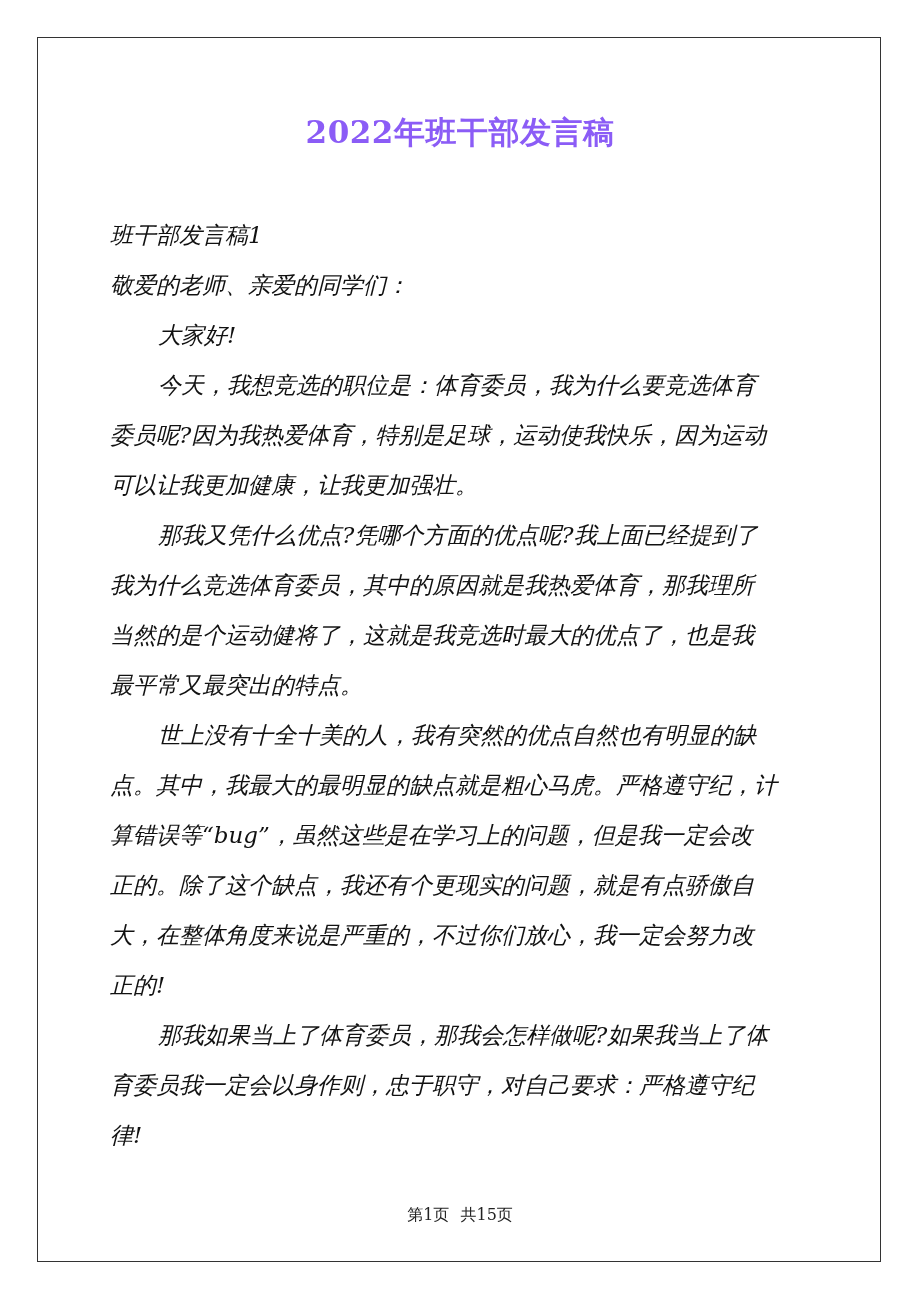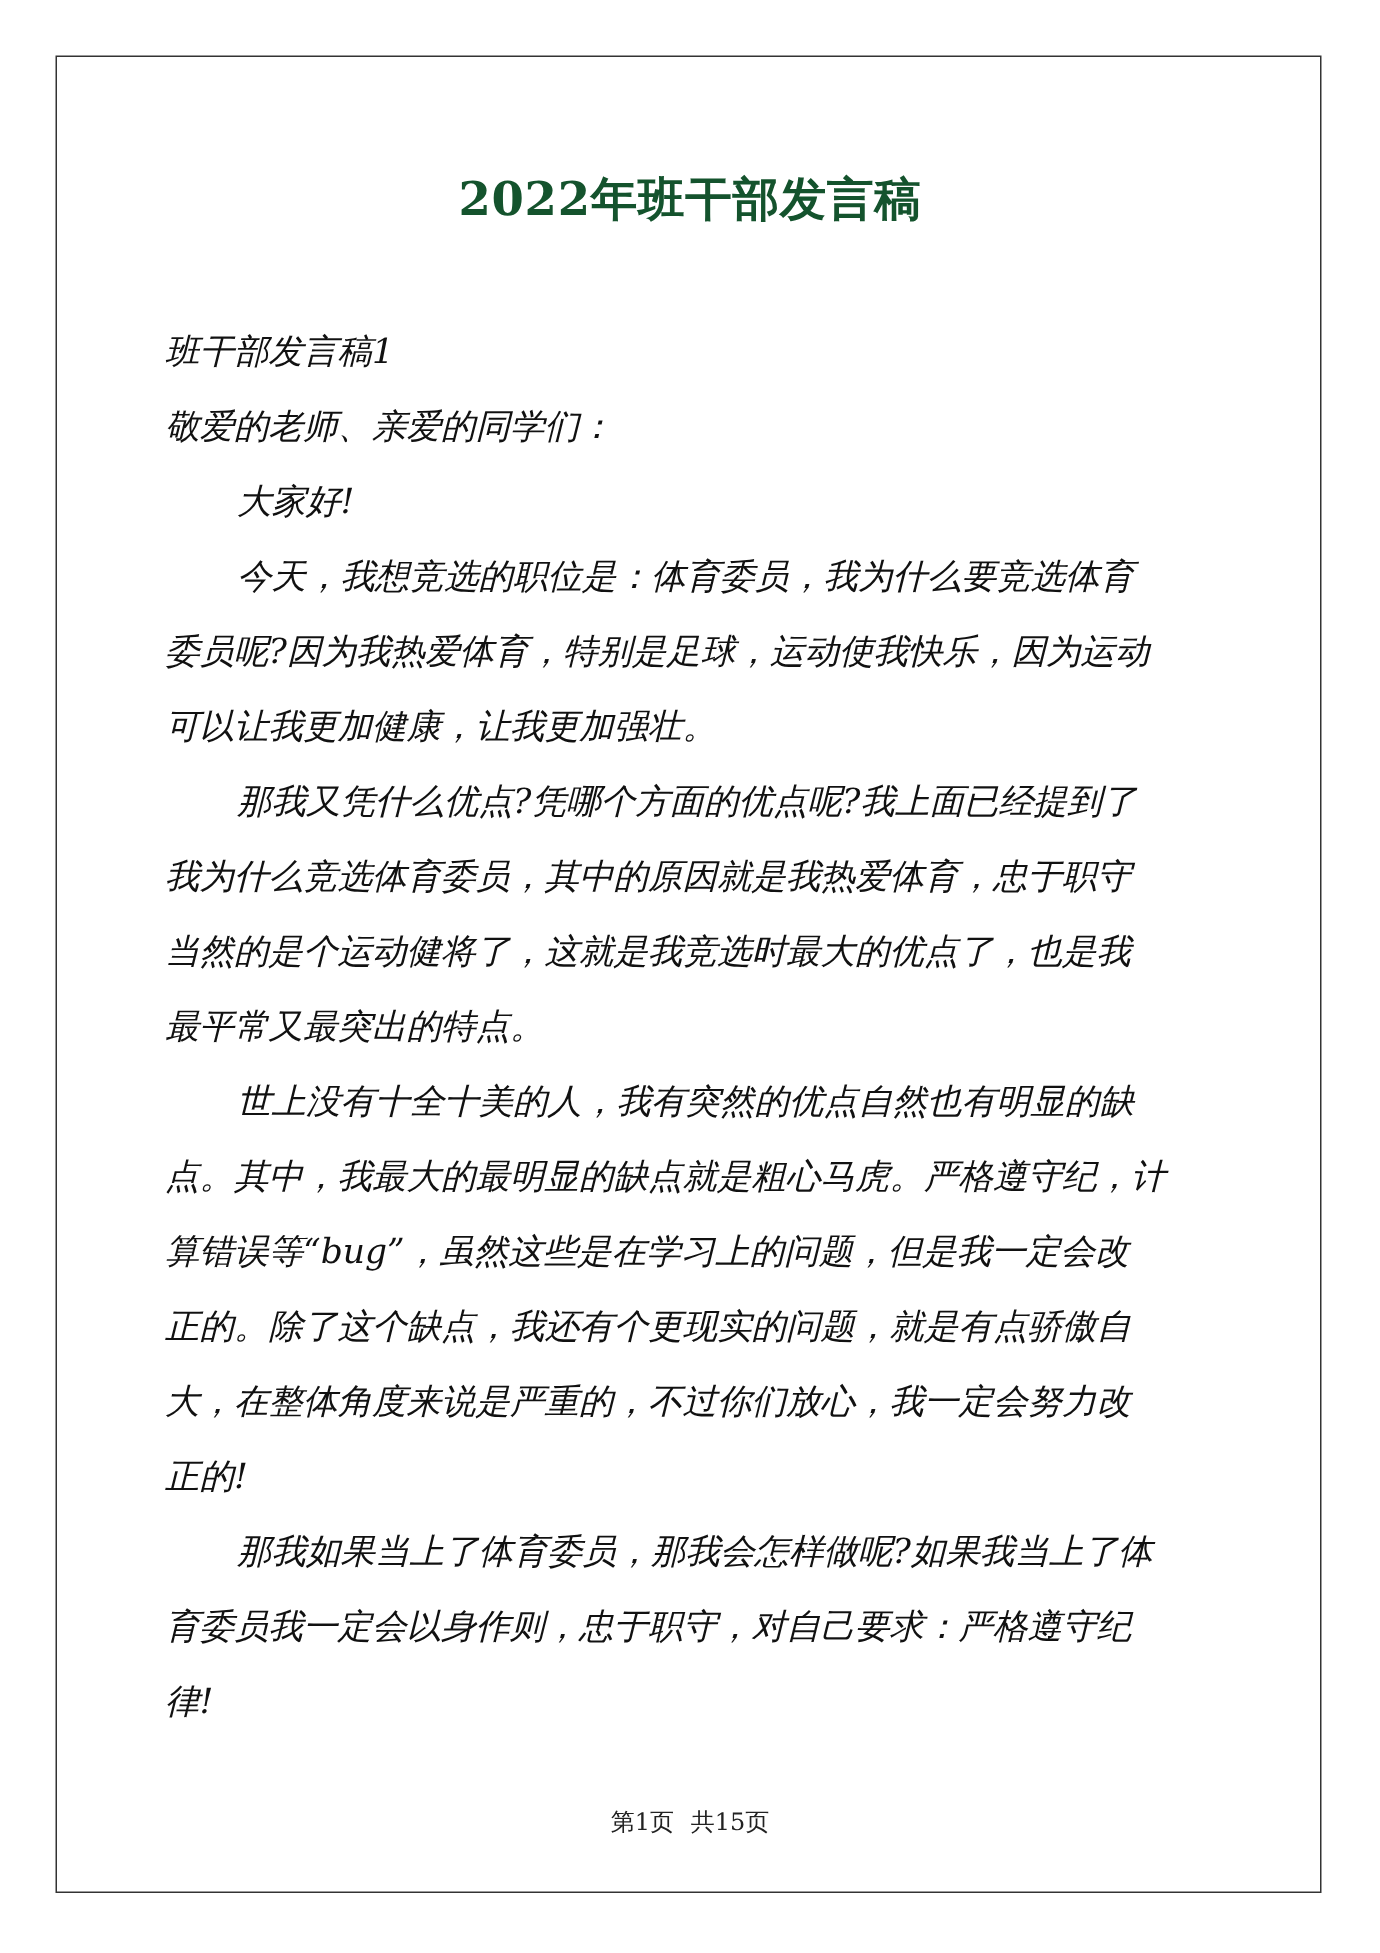--- a/index.html
+++ b/index.html
@@ -1,21 +1,21 @@
 <!DOCTYPE html>
 <html><head>
 <meta charset="utf-8">
 <style>
   html, body { margin: 0; padding: 0; background: #ffffff; }
   body { width: 920px; height: 1302px; position: relative; overflow: hidden;
          font-family: "DejaVu Serif", "Liberation Serif", serif; color: #111; }
   .page-frame { position: absolute; left: 37px; top: 37px; width: 844px; height: 1225px;
                 border: 1px solid #333; box-sizing: border-box; }
   .title { position: absolute; left: 0; top: 112px; width: 920px; text-align: center;
-           font-size: 31px; font-weight: bold; letter-spacing: 0.5px; color: #14532d; }
+           font-size: 31px; font-weight: bold; letter-spacing: 0.5px; color: #8b5cf6; }
   .body { position: absolute; left: 110px; top: 210px; width: 700px; font-size: 23px; line-height: 50px; font-style: italic; }
   .line { display: block; white-space: nowrap; height: 50px; }
   .para { display: block; }
   .indent { padding-left: 48px; }
   .footer { position: absolute; left: 0; top: 1205px; width: 920px; text-align: center; font-size: 16px; color: #222; }
   .footer span { margin: 0 3px; }
 </style>
 </head>
 <body>
 
@@ -32,21 +32,21 @@
   </div>
 
   <div class="para">
     <span class="line indent">今天，我想竞选的职位是：体育委员，我为什么要竞选体育</span>
     <span class="line">委员呢?因为我热爱体育，特别是足球，运动使我快乐，因为运动</span>
     <span class="line">可以让我更加健康，让我更加强壮。</span>
   </div>
 
   <div class="para">
     <span class="line indent">那我又凭什么优点?凭哪个方面的优点呢?我上面已经提到了</span>
-    <span class="line">我为什么竞选体育委员，其中的原因就是我热爱体育，忠于职守</span>
+    <span class="line">我为什么竞选体育委员，其中的原因就是我热爱体育，那我理所</span>
     <span class="line">当然的是个运动健将了，这就是我竞选时最大的优点了，也是我</span>
     <span class="line">最平常又最突出的特点。</span>
   </div>
 
   <div class="para">
     <span class="line indent">世上没有十全十美的人，我有突然的优点自然也有明显的缺</span>
     <span class="line">点。其中，我最大的最明显的缺点就是粗心马虎。严格遵守纪，计</span>
     <span class="line">算错误等“bug”，虽然这些是在学习上的问题，但是我一定会改</span>
     <span class="line">正的。除了这个缺点，我还有个更现实的问题，就是有点骄傲自</span>
     <span class="line">大，在整体角度来说是严重的，不过你们放心，我一定会努力改</span>

